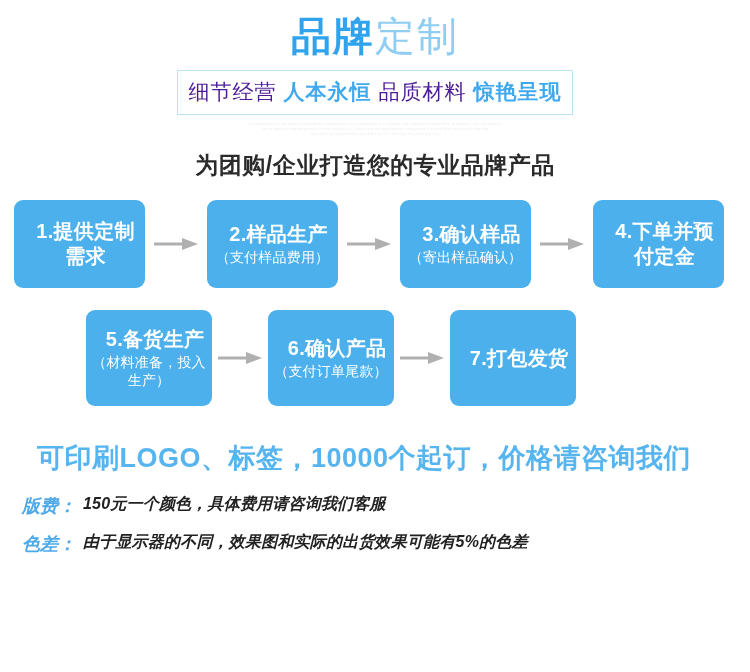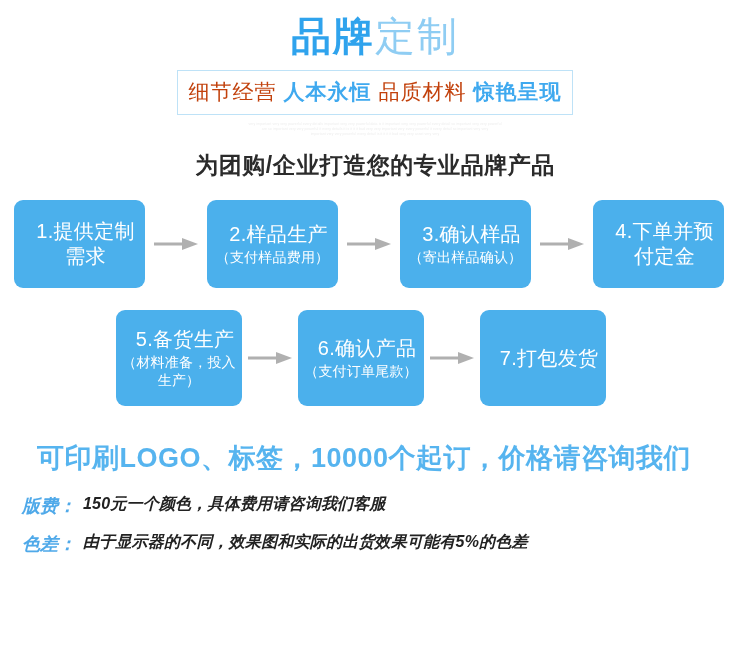--- a/index.html
+++ b/index.html
@@ -39,21 +39,21 @@
     box-sizing:border-box;
     border:1px solid #BEE2F7;
     padding:7px 10px 8px 10px;
     text-align:center;
     white-space:nowrap;
   }
   .sub-box span{
     font-size:21px;
     letter-spacing:1px;
   }
-  .sub-box .s-light{color:#c2410c;font-weight:normal;text-align:center;}
+  .sub-box .s-light{color:#4c1d95;font-weight:normal;text-align:center;}
   .sub-box .s-strong{color:#3FA9EF;font-weight:bold;}
   .sub-sep{display:inline-block;width:7px;}
 
   
   .micro{
     margin:7px auto 0 auto;
     width:360px;
     text-align:center;
     color:#EDEDED;
     font-size:3.4px;
@@ -73,41 +73,41 @@
     letter-spacing:0.5px;
   }
 
   
   .flow-row{
     display:flex;
     align-items:center;
     justify-content:flex-start;
   }
   .row1{margin-top:19px;padding-left:14px;}
-  .row2{margin-top:22px;padding-left:116px;}
+  .row2{margin-top:22px;padding-left:86px;}
 
   .node{
     background:#4BB0EC;
     border-radius:9px;
     color:#ffffff;
     text-align:center;
     box-sizing:border-box;
     display:flex;
     flex-direction:column;
     justify-content:center;
     align-items:center;
   }
   .row1 .node{width:131px;height:88px;padding:4px 6px;}
   .row2 .node{width:126px;height:96px;padding:4px 6px;}
 
   .node .n-main{
     font-size:20px;
     line-height:25px;
     letter-spacing:0.3px;
-    font-weight:normal;
+    font-weight:bold;
     white-space:nowrap;
     margin-left:12px;
   }
   .node .n-main.wrap{white-space:normal;}
   .node .n-sub{
     font-size:14px;
     line-height:18px;
     letter-spacing:0.2px;
     margin-top:1px;
   }

